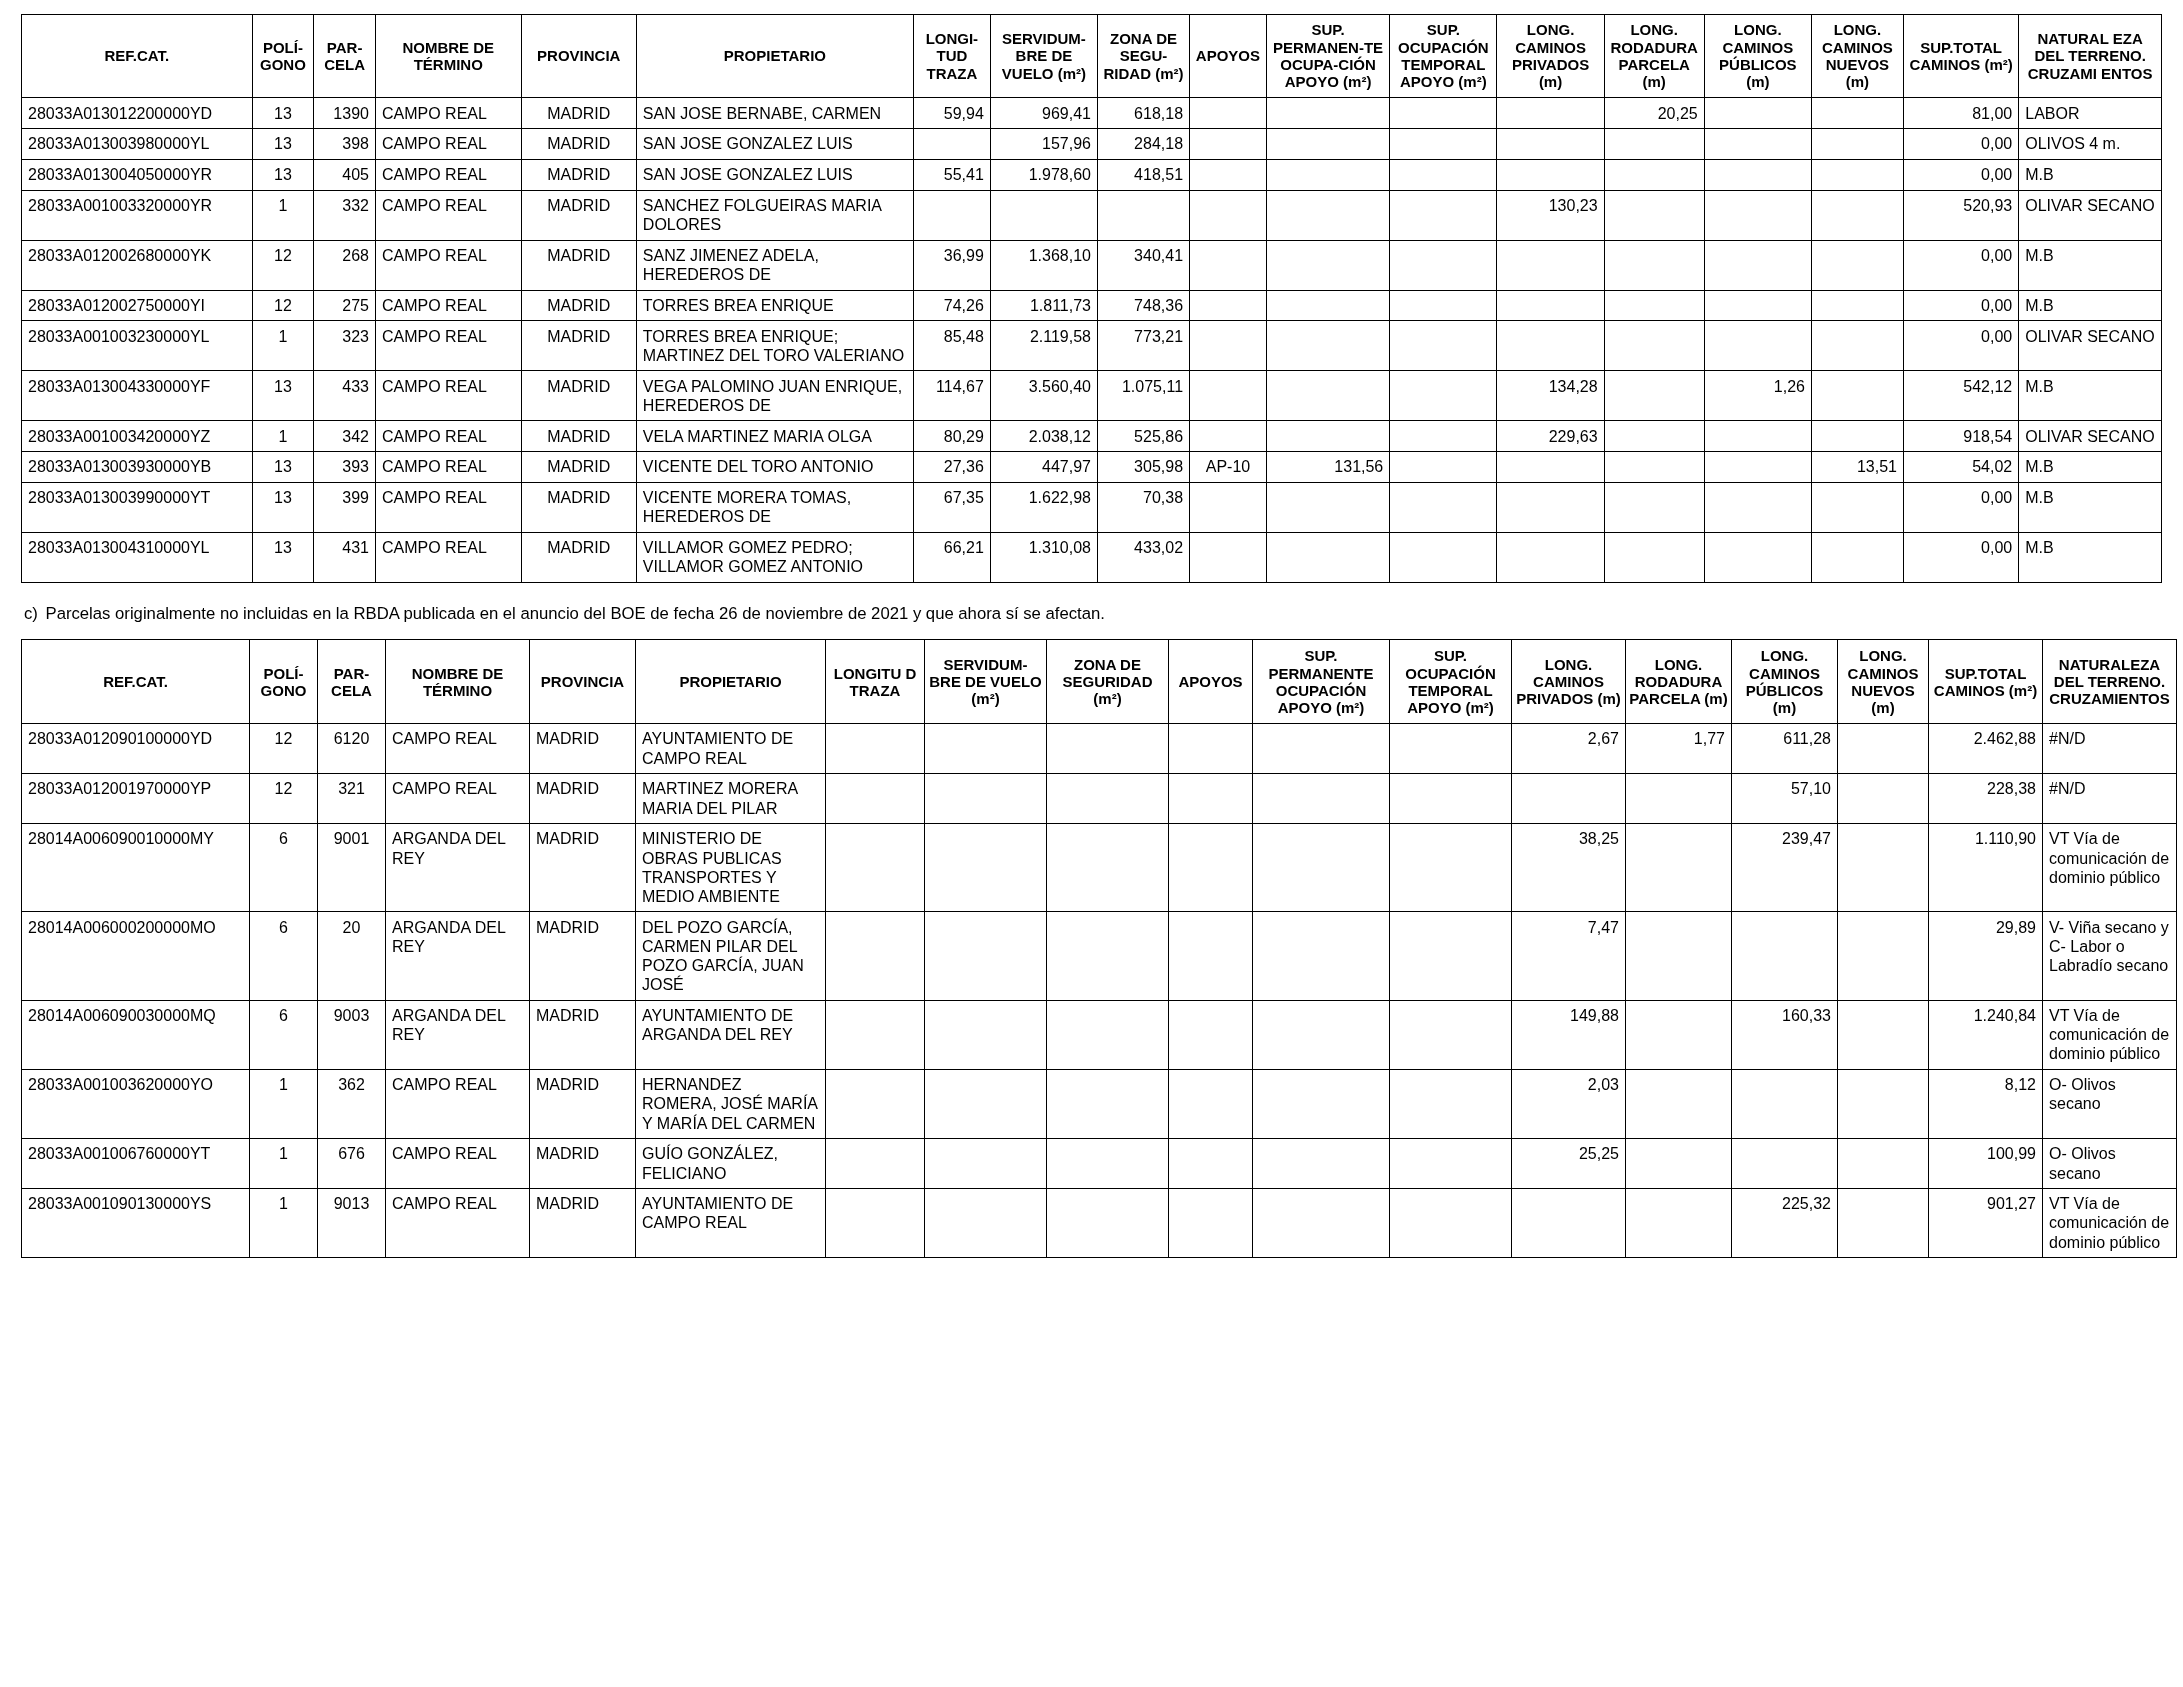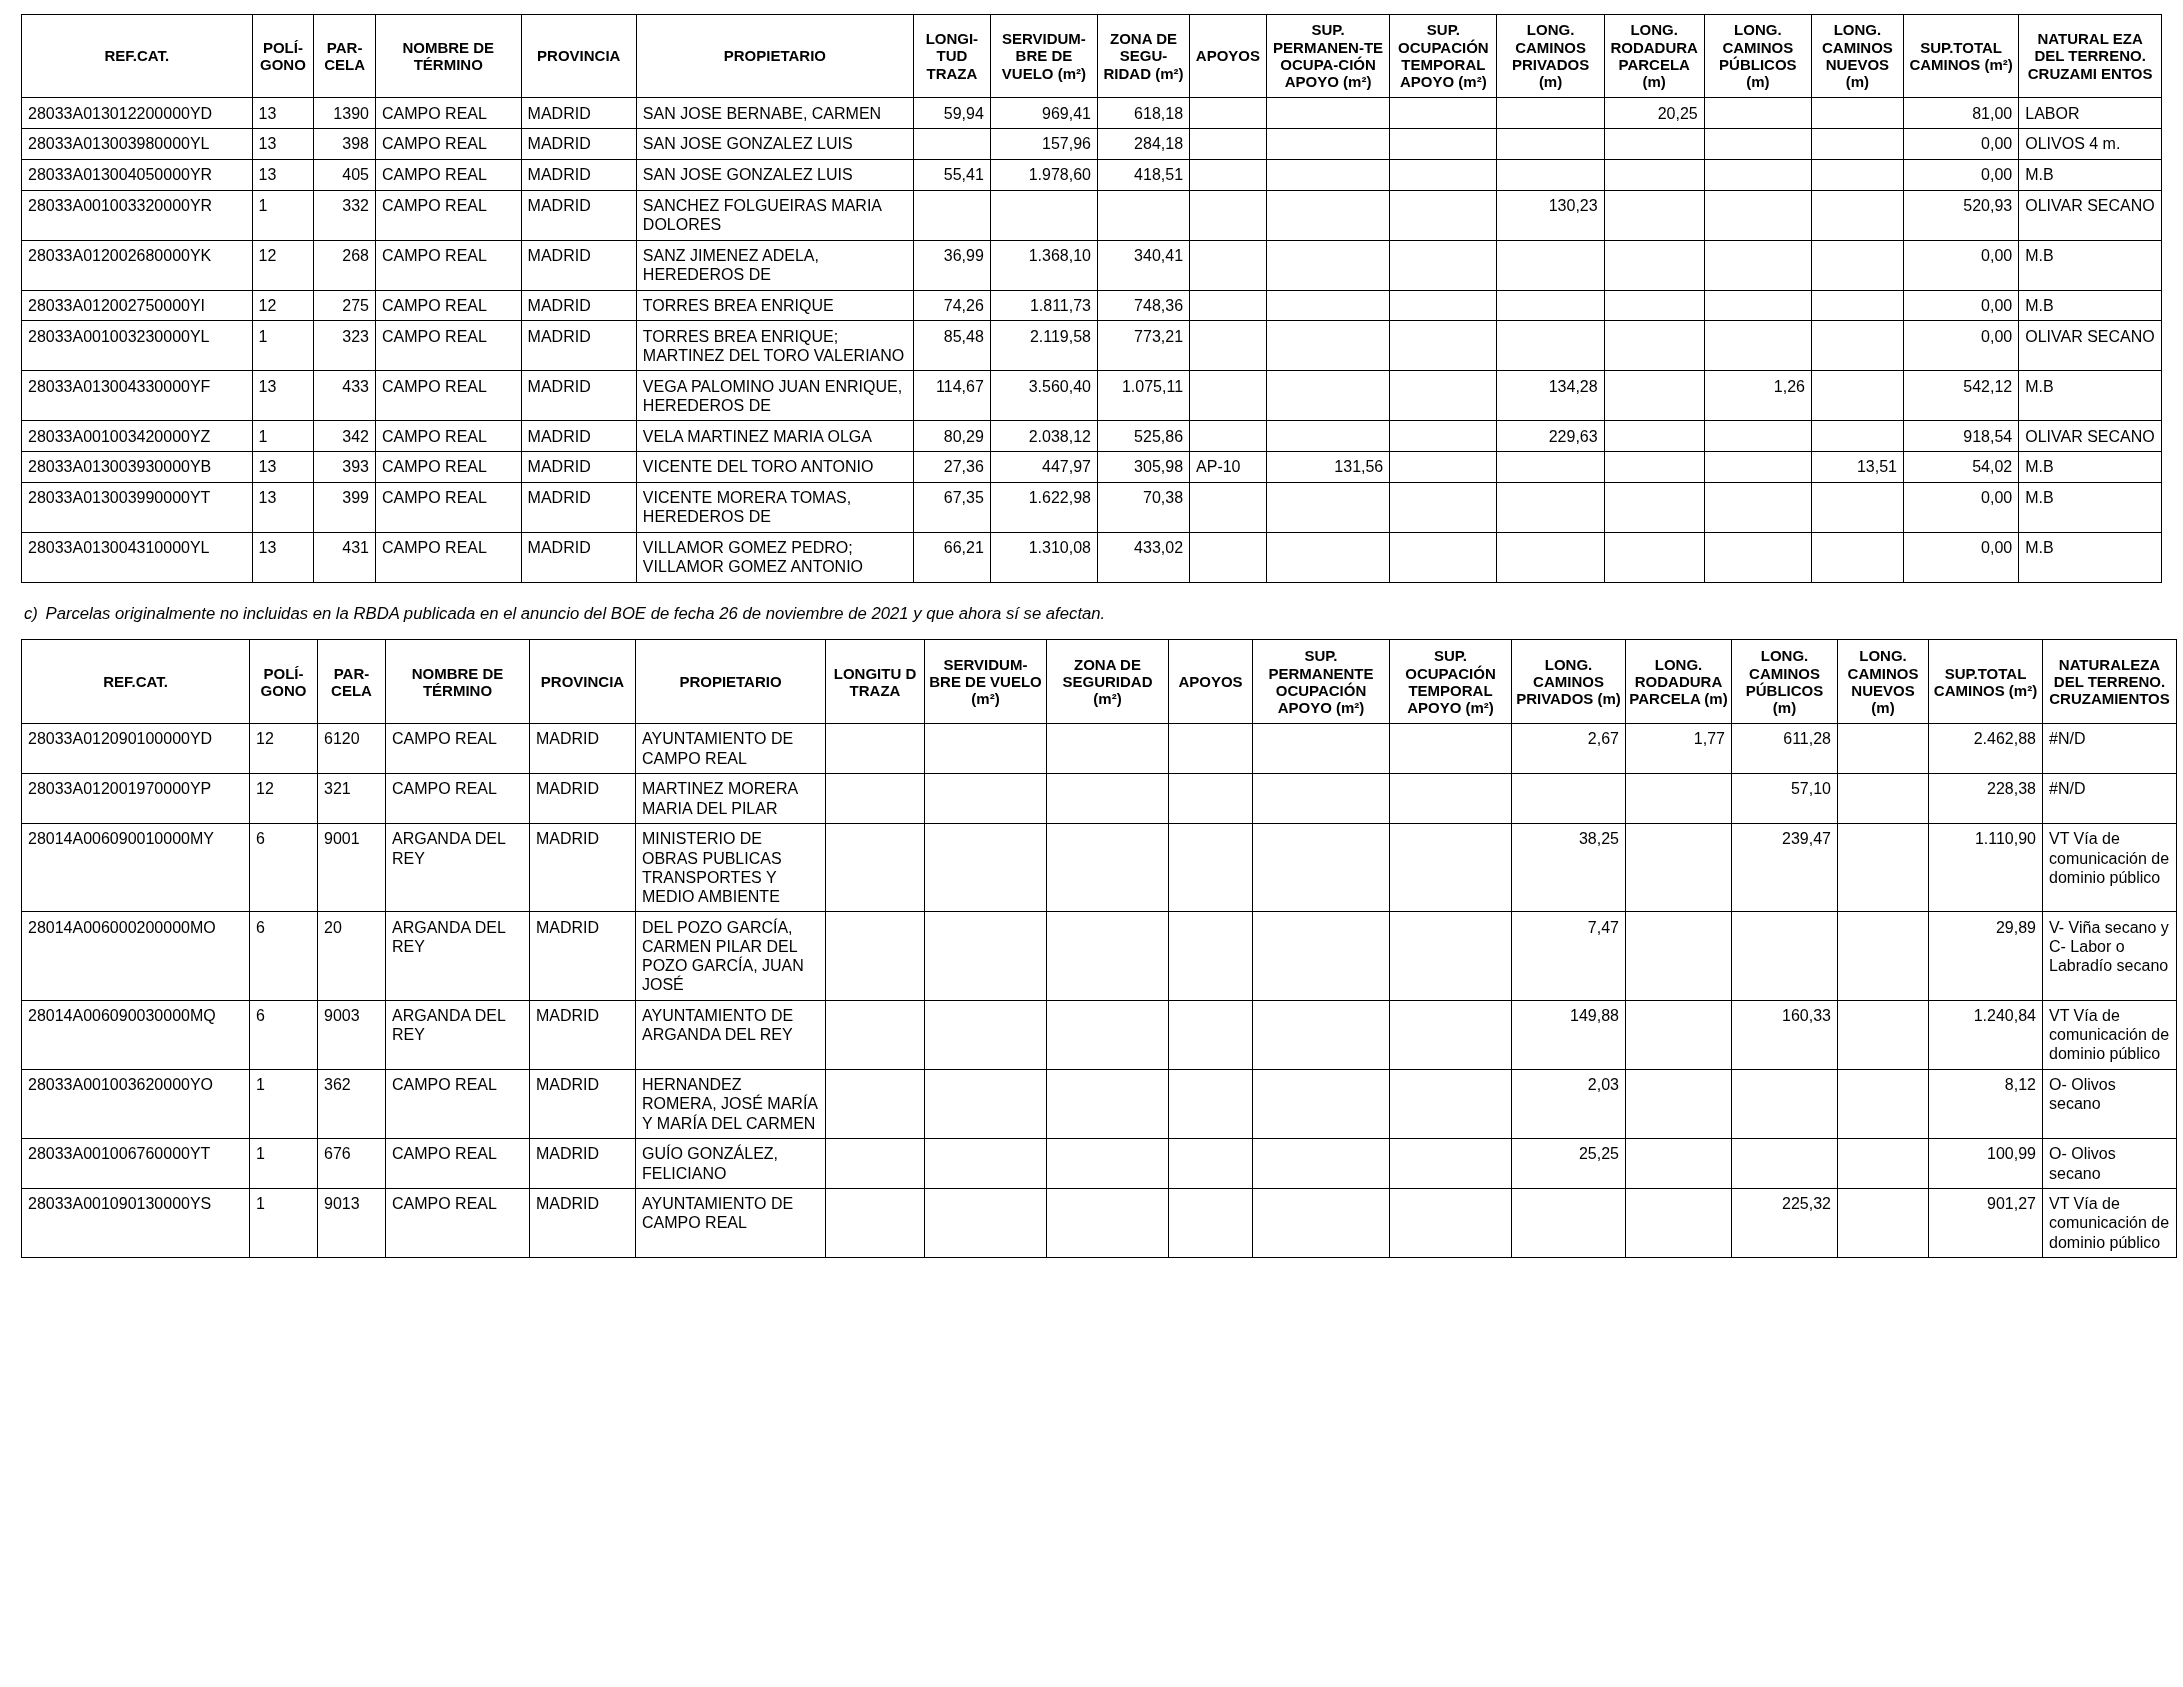--- a/index.html
+++ b/index.html
@@ -38,31 +38,30 @@
     font-weight: bold;
     font-size: 15px;
     line-height: 1.15;
     padding: 6.8px 3px;
   }
   td.num {
     text-align: right;
     white-space: nowrap;
   }
   td.ctr {
-    text-align: left;
+    text-align: center;
     white-space: nowrap;
   }
   td.txt {
     text-align: left;
   }
   .note {
     font-size: 16.7px;
     margin: 20px 0 15px 3px;
     line-height: 1.3;
-    font-style: italic;
   }
   .note .letter {
     margin-right: 7.6px;
   }
 </style>
 </head>
 <body>
 
 <div class="page">
 

